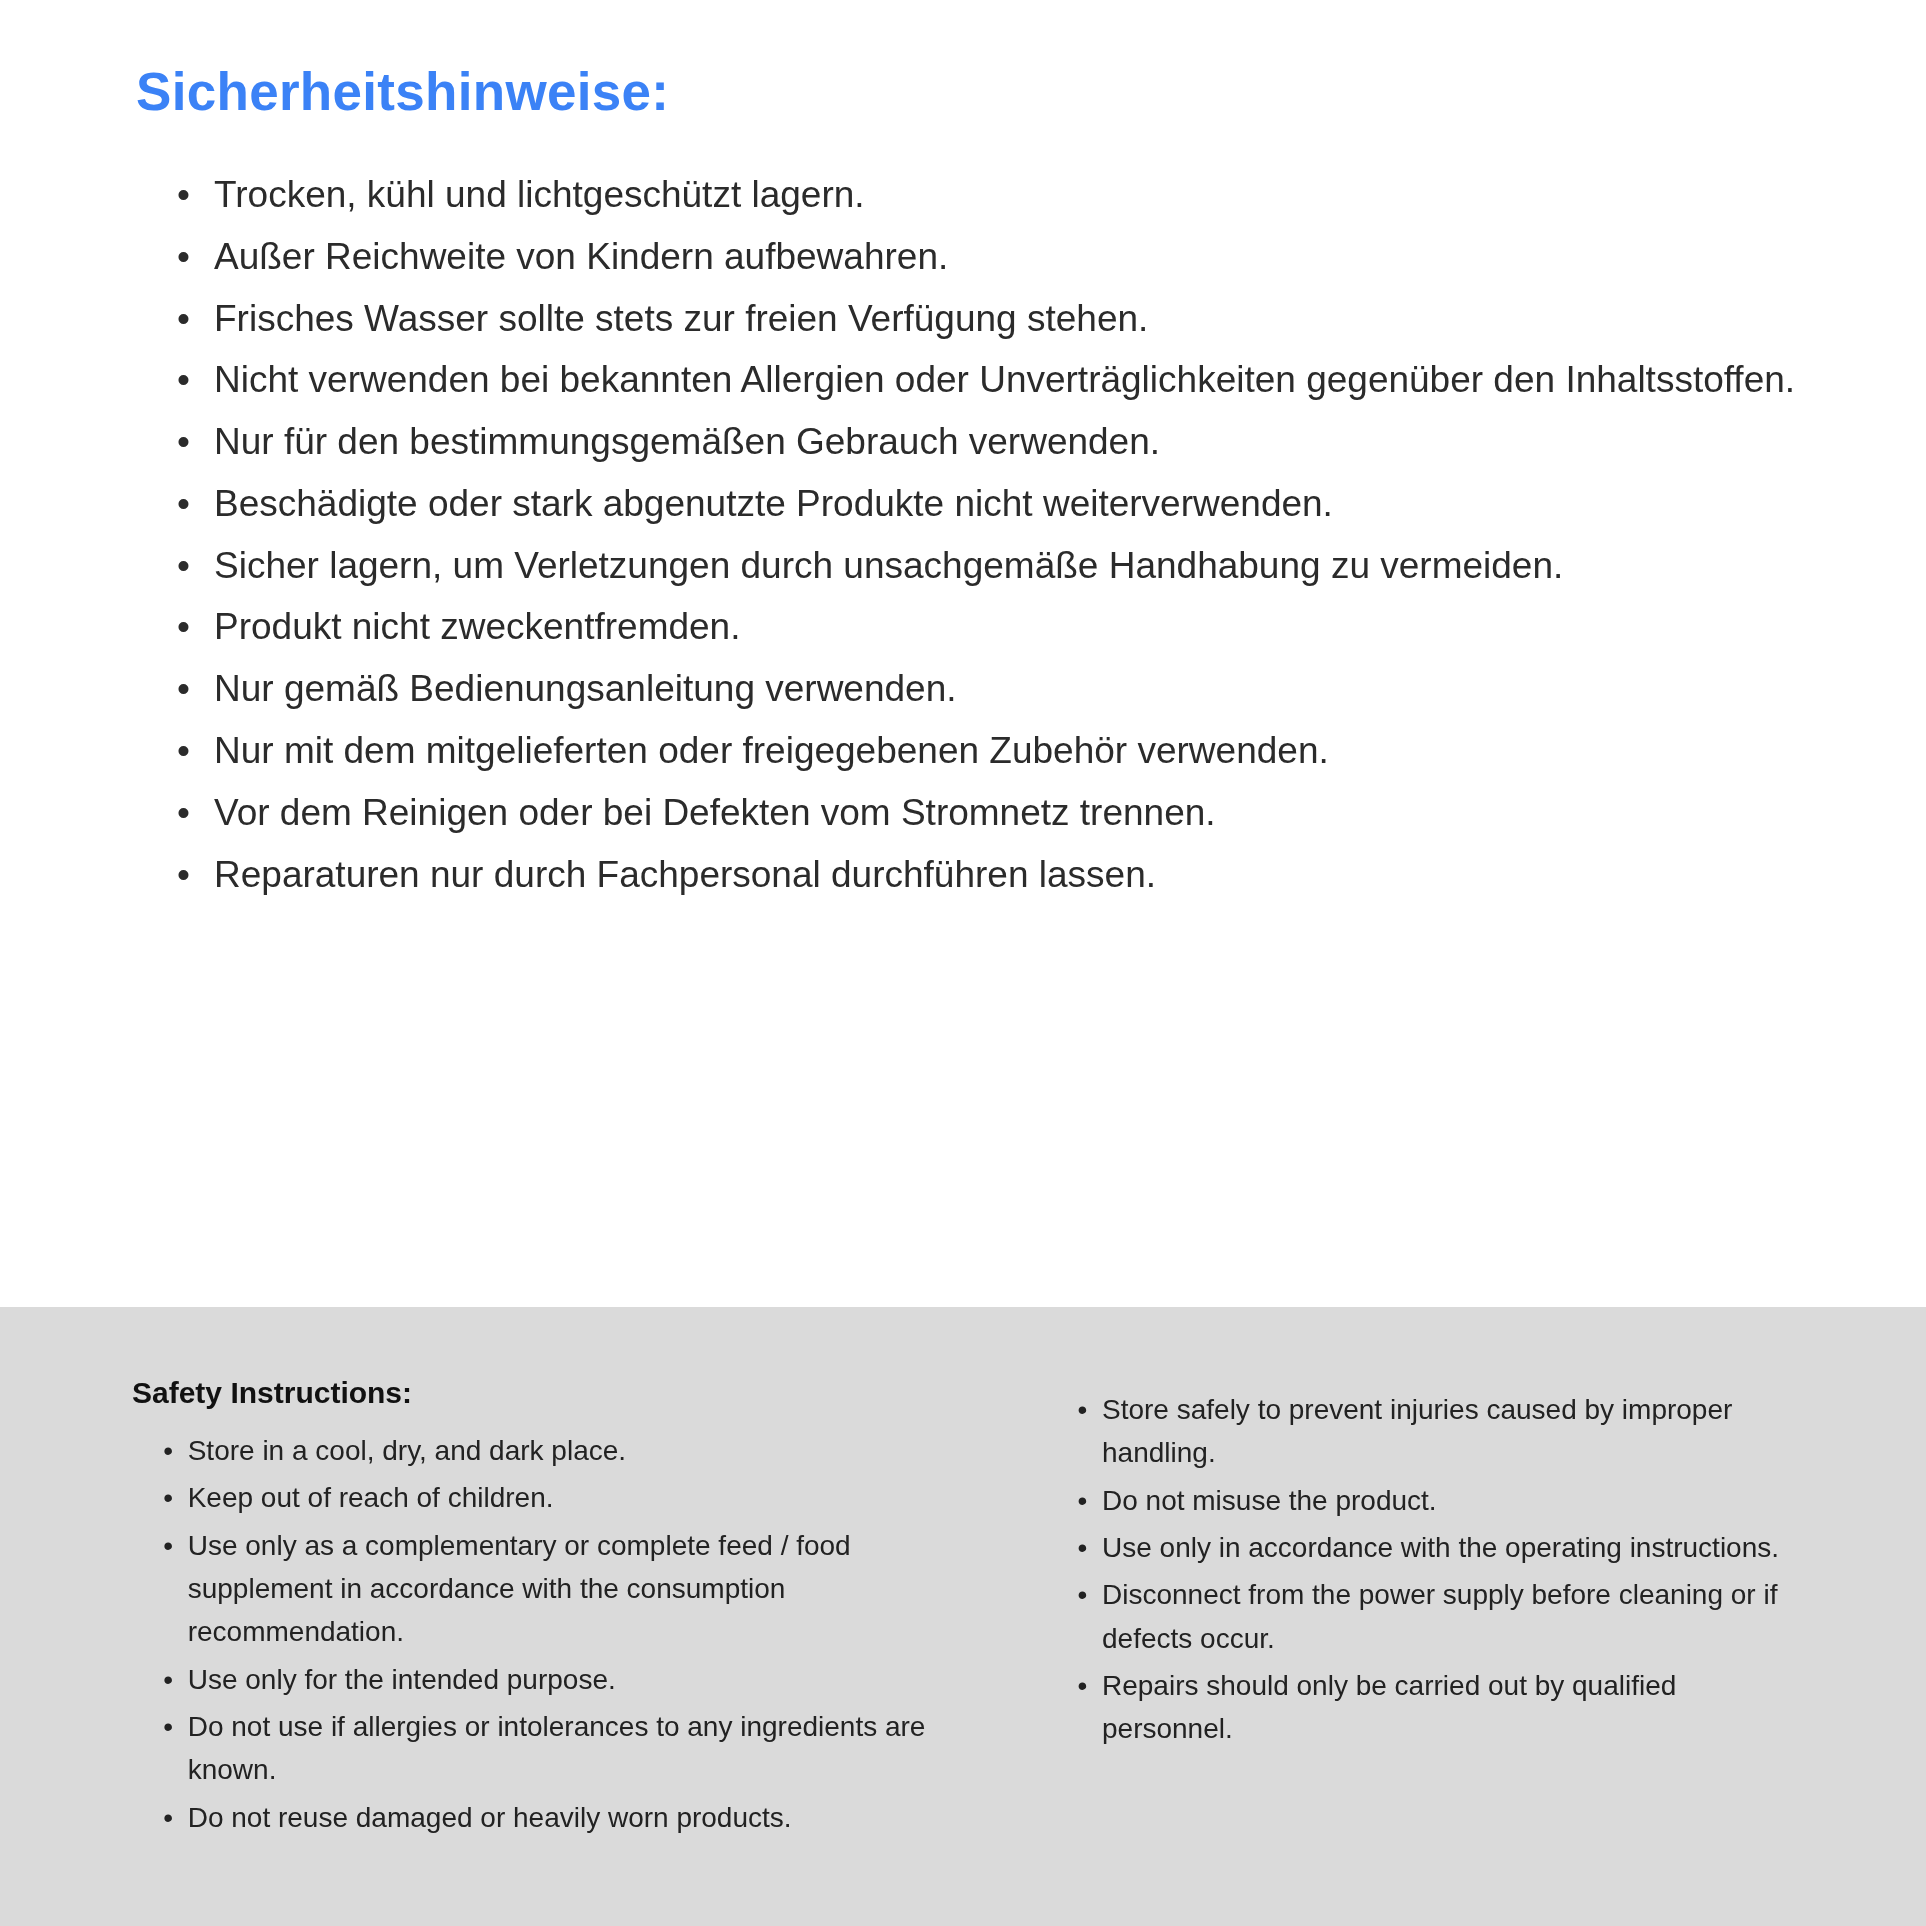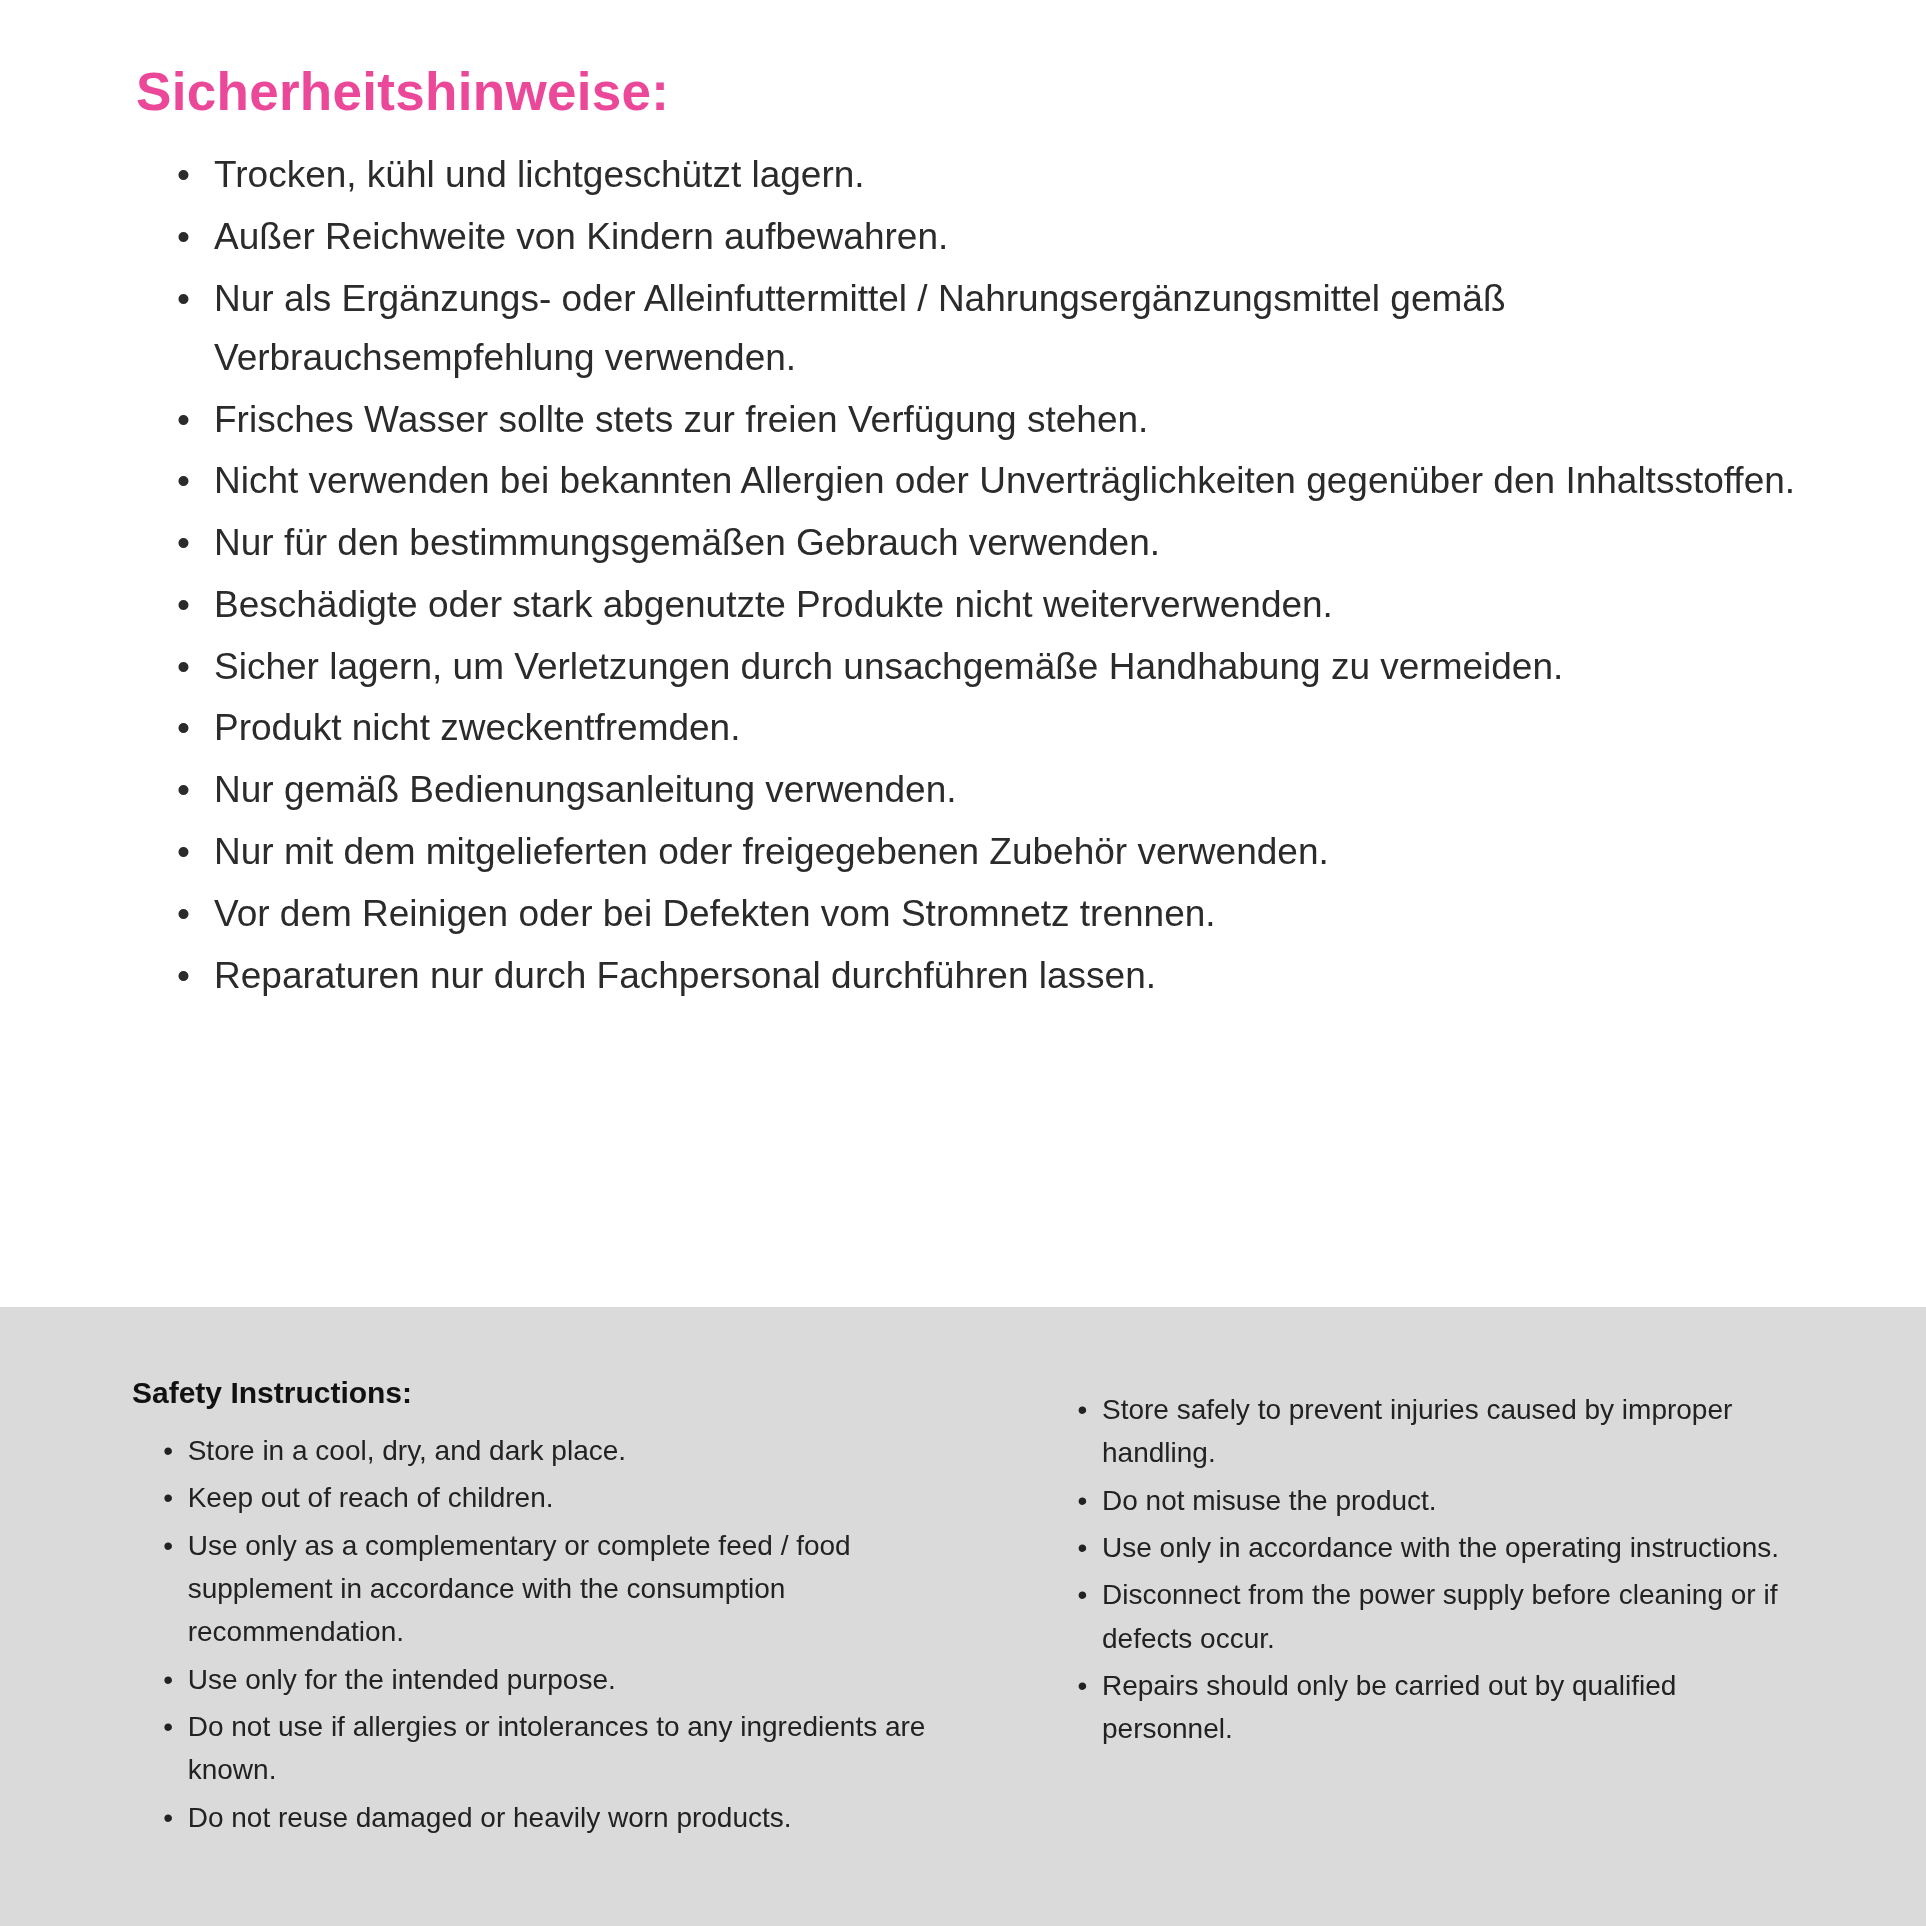--- a/index.html
+++ b/index.html
@@ -19,24 +19,24 @@
 
   
   .german-section {
     box-sizing: border-box;
     height: 1307px;
     padding: 61px 83px 0 136px;
     background: #ffffff;
     color: #262626;
   }
   .german-title {
-    margin: 0 0 23px 0;
+    margin: 0 0 43px 0;
     font-size: 53px;
     font-weight: 700;
-    color: #ec4899;
+    color: #3b82f6;
     letter-spacing: 0.3px;
   }
   .german-list {
     list-style: none;
     margin: 0;
     padding: 0 0 0 37px;
     font-size: 37px;
     line-height: 1.6;
     color: #2b2b2b;
     max-width: 1682px;
@@ -102,21 +102,20 @@
 </head>
 <body>
 
 <div class="page">
 
   <section class="german-section">
     <h1 class="german-title">Sicherheitshinweise:</h1>
     <ul class="german-list">
         <li>Trocken, kühl und lichtgeschützt lagern.</li>
         <li>Außer Reichweite von Kindern aufbewahren.</li>
-        <li>Nur als Ergänzungs- oder Alleinfuttermittel / Nahrungsergänzungsmittel gemäß Verbrauchsempfehlung verwenden.</li>
         <li>Frisches Wasser sollte stets zur freien Verfügung stehen.</li>
         <li>Nicht verwenden bei bekannten Allergien oder Unverträglichkeiten gegenüber den Inhaltsstoffen.</li>
         <li>Nur für den bestimmungsgemäßen Gebrauch verwenden.</li>
         <li>Beschädigte oder stark abgenutzte Produkte nicht weiterverwenden.</li>
         <li>Sicher lagern, um Verletzungen durch unsachgemäße Handhabung zu vermeiden.</li>
         <li>Produkt nicht zweckentfremden.</li>
         <li>Nur gemäß Bedienungsanleitung verwenden.</li>
         <li>Nur mit dem mitgelieferten oder freigegebenen Zubehör verwenden.</li>
         <li>Vor dem Reinigen oder bei Defekten vom Stromnetz trennen.</li>
         <li>Reparaturen nur durch Fachpersonal durchführen lassen.</li>

